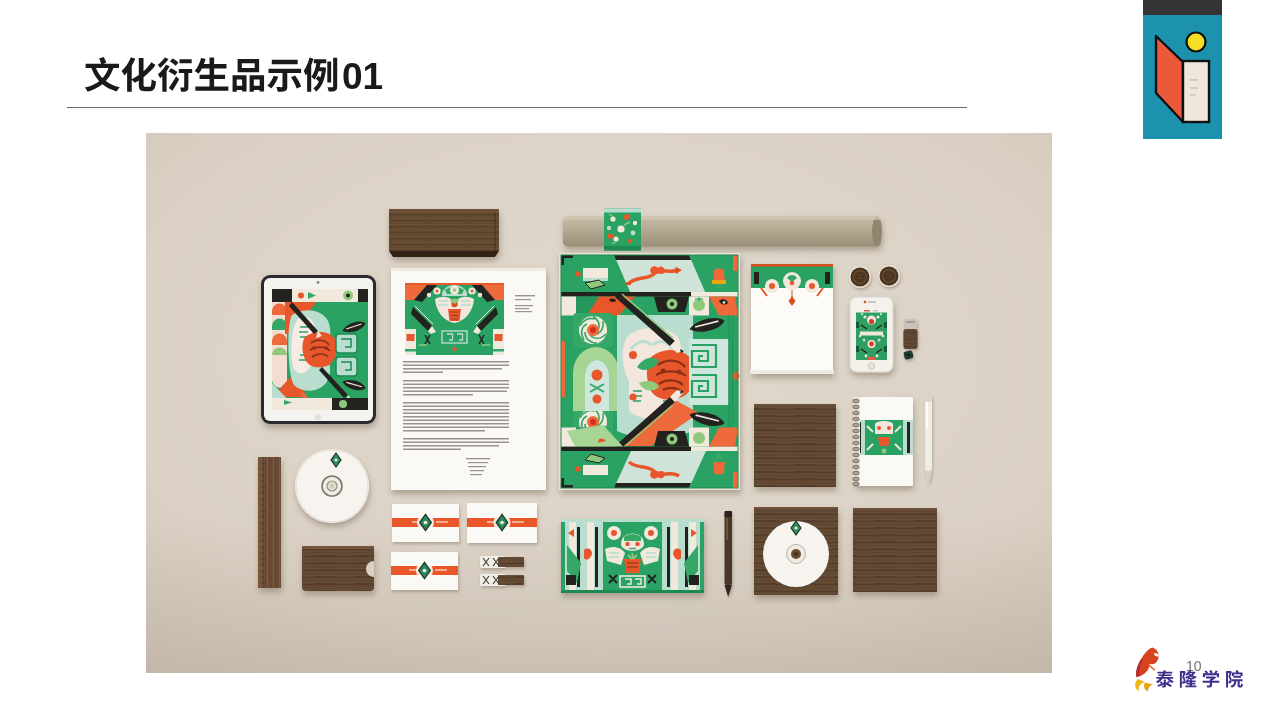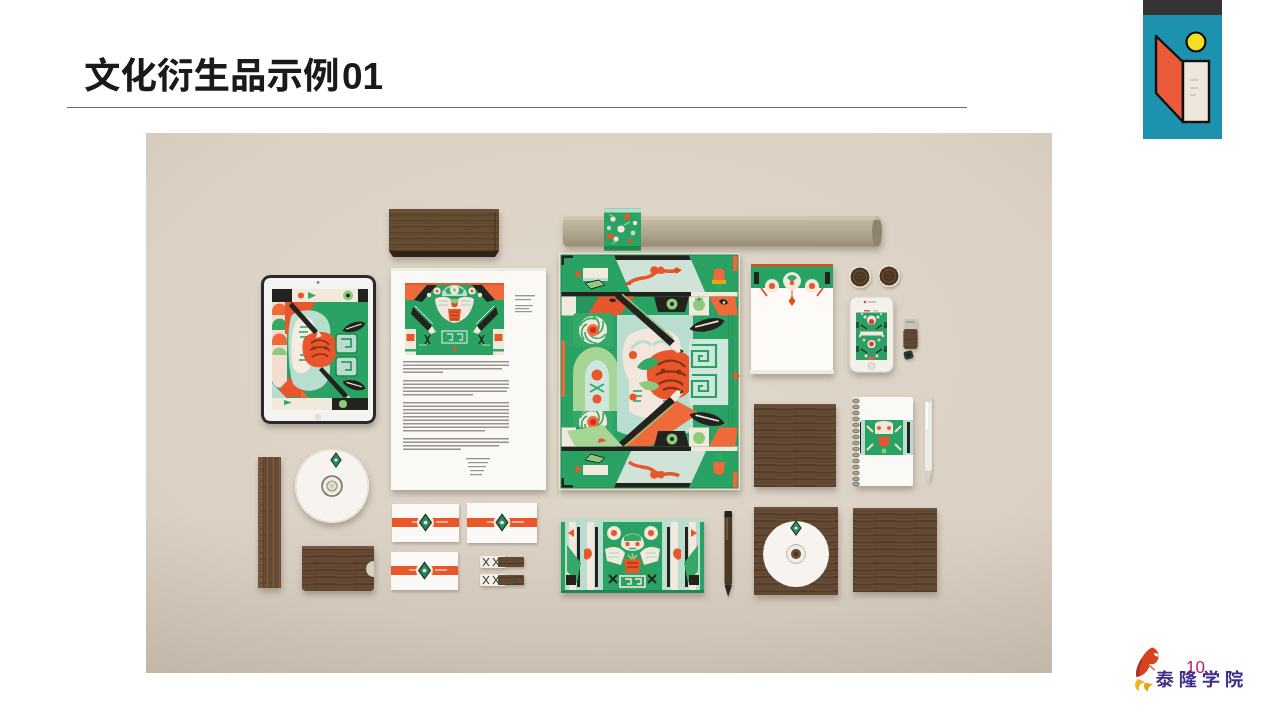--- a/index.html
+++ b/index.html
@@ -704,19 +704,19 @@
   <path d="M19 6 C25 6.5 28 11 27.5 16 C27 21 23 23.5 20 22.5 C22 27 19 33 14 37 L10.5 38.5 C8.5 33 9 26 11 20 C13 13 15 9 19 6 Z" fill="#d8431f"></path>
   <path d="M11 20 C9 27 8.5 33 10.5 38.5 L14 37 C11.5 32 11.5 25 13 21 Z" fill="#ae3030"></path>
   <path d="M22 11.5 C24 10 26.5 10.7 27.3 13 C25.5 14.2 23 13.6 22 11.5 Z" fill="#fdfdfd"></path>
   <path d="M20 24 L27 27.5" stroke="#e06a28" stroke-width="1.5"></path>
   </g>
 
   <path d="M10 39 C6 42.5 6 48 11 51.5 C10 46.5 12 43.5 17 42 Z" fill="#f0b519"></path>
   <path d="M17 42.5 C15 46 16 49.5 20 51.5 C20 47.5 22 45.5 25 44.5 Z" fill="#e8a30f"></path>
 </svg>
 
-<div class="abs" style="left:1186px;top:658px;font-size:17px;color:#be185d">10</div>
+<div class="abs" style="left:1186px;top:658px;font-size:14px;color:#737373">10</div>
 
 <svg class="abs" style="left:1150px;top:660px" width="125" height="40" viewBox="1150 660 125 40">
 <path transform="translate(1155.5 686.0) scale(0.01850 -0.01850)" fill="#3f2e8c" d="M682 271C663 243 634 209 605 179L561 198V357H444V169L351 136L398 175C376 201 331 238 295 262L216 200C246 178 282 146 304 120C227 94 155 71 101 55L154 -46C238 -14 343 26 444 67V22C444 11 440 7 427 7C414 6 369 6 330 8C344 -19 360 -58 365 -87C432 -87 479 -86 515 -72C551 -56 561 -32 561 19V86C654 42 752 -11 814 -50L885 41C837 67 771 101 702 135C727 159 754 186 777 213ZM434 853C431 825 426 796 420 768H102V673H396L379 626H153V534H336C327 517 317 500 307 484H45V386H229C175 328 107 276 25 233C55 218 97 179 115 152C226 216 312 296 378 386H622C691 284 790 202 907 156C925 186 959 232 986 254C898 281 818 328 759 386H956V484H440L466 534H865V626H504L520 673H904V768H545L560 842Z"></path>
 <path transform="translate(1178.6 686.0) scale(0.01850 -0.01850)" fill="#3f2e8c" d="M291 806H71V-90H176V700H254C238 630 216 540 196 475C253 406 266 343 266 296C266 267 261 246 249 237C242 232 231 229 221 228C208 228 195 228 177 230C194 201 202 156 203 127C227 126 251 127 269 129C291 132 310 139 326 151C337 159 346 169 353 182C366 206 372 239 372 281C372 340 359 409 297 488C326 567 360 678 386 766L308 811ZM922 293H725V349H613V293H536L554 339L457 362C435 296 398 227 353 182C377 171 420 148 439 133L448 144V77H613V25H367V-68H962V25H725V77H902V160H725V207H922ZM613 160H461C471 174 482 190 492 207H613ZM688 832 575 852C536 779 464 698 355 638C378 623 413 585 429 560C461 580 491 601 518 624C536 603 556 584 578 567C507 533 427 508 348 492C369 470 394 427 405 400C436 408 467 417 498 427V364H846V432C870 425 895 419 921 414C936 442 965 486 989 508C909 520 835 540 769 567C831 615 883 672 919 739L847 778L829 774H653C665 793 677 812 688 832ZM585 688 755 687C730 662 702 639 670 618C637 639 609 662 585 688ZM672 503C711 481 753 462 797 447H554C595 463 635 482 672 503Z"></path>
 <path transform="translate(1201.7 686.0) scale(0.01850 -0.01850)" fill="#3f2e8c" d="M436 346V283H54V173H436V47C436 34 431 29 411 29C390 28 316 28 252 31C270 -1 293 -51 301 -85C386 -85 449 -83 496 -66C544 -49 559 -18 559 44V173H949V283H559V302C645 343 726 398 787 454L711 514L686 508H233V404H550C514 382 474 361 436 346ZM409 819C434 780 460 730 474 691H305L343 709C327 747 287 801 252 840L150 795C175 764 202 725 220 691H67V470H179V585H820V470H938V691H792C820 726 849 766 876 805L752 843C732 797 698 738 666 691H535L594 714C581 755 548 815 515 859Z"></path>
 <path transform="translate(1224.8 686.0) scale(0.01850 -0.01850)" fill="#3f2e8c" d="M579 828C594 800 609 764 620 733H387V534H466V445H879V534H958V733H750C737 770 715 821 692 860ZM497 548V629H843V548ZM389 370V263H510C497 137 462 56 302 7C326 -16 358 -60 369 -90C563 -22 610 94 625 263H691V57C691 -42 711 -76 800 -76C816 -76 852 -76 869 -76C940 -76 968 -38 977 101C948 108 901 126 879 144C877 41 872 25 857 25C850 25 826 25 821 25C806 25 805 29 805 58V263H963V370ZM68 810V-86H173V703H253C237 638 216 557 197 495C254 425 266 360 266 312C266 283 261 261 249 252C242 246 232 244 222 244C210 243 196 244 178 245C195 216 204 171 204 142C228 141 251 141 270 144C292 148 311 154 327 166C359 190 372 234 372 299C372 358 359 428 298 508C327 585 360 686 385 770L307 815L290 810Z"></path>
 </svg>
 </body></html>

